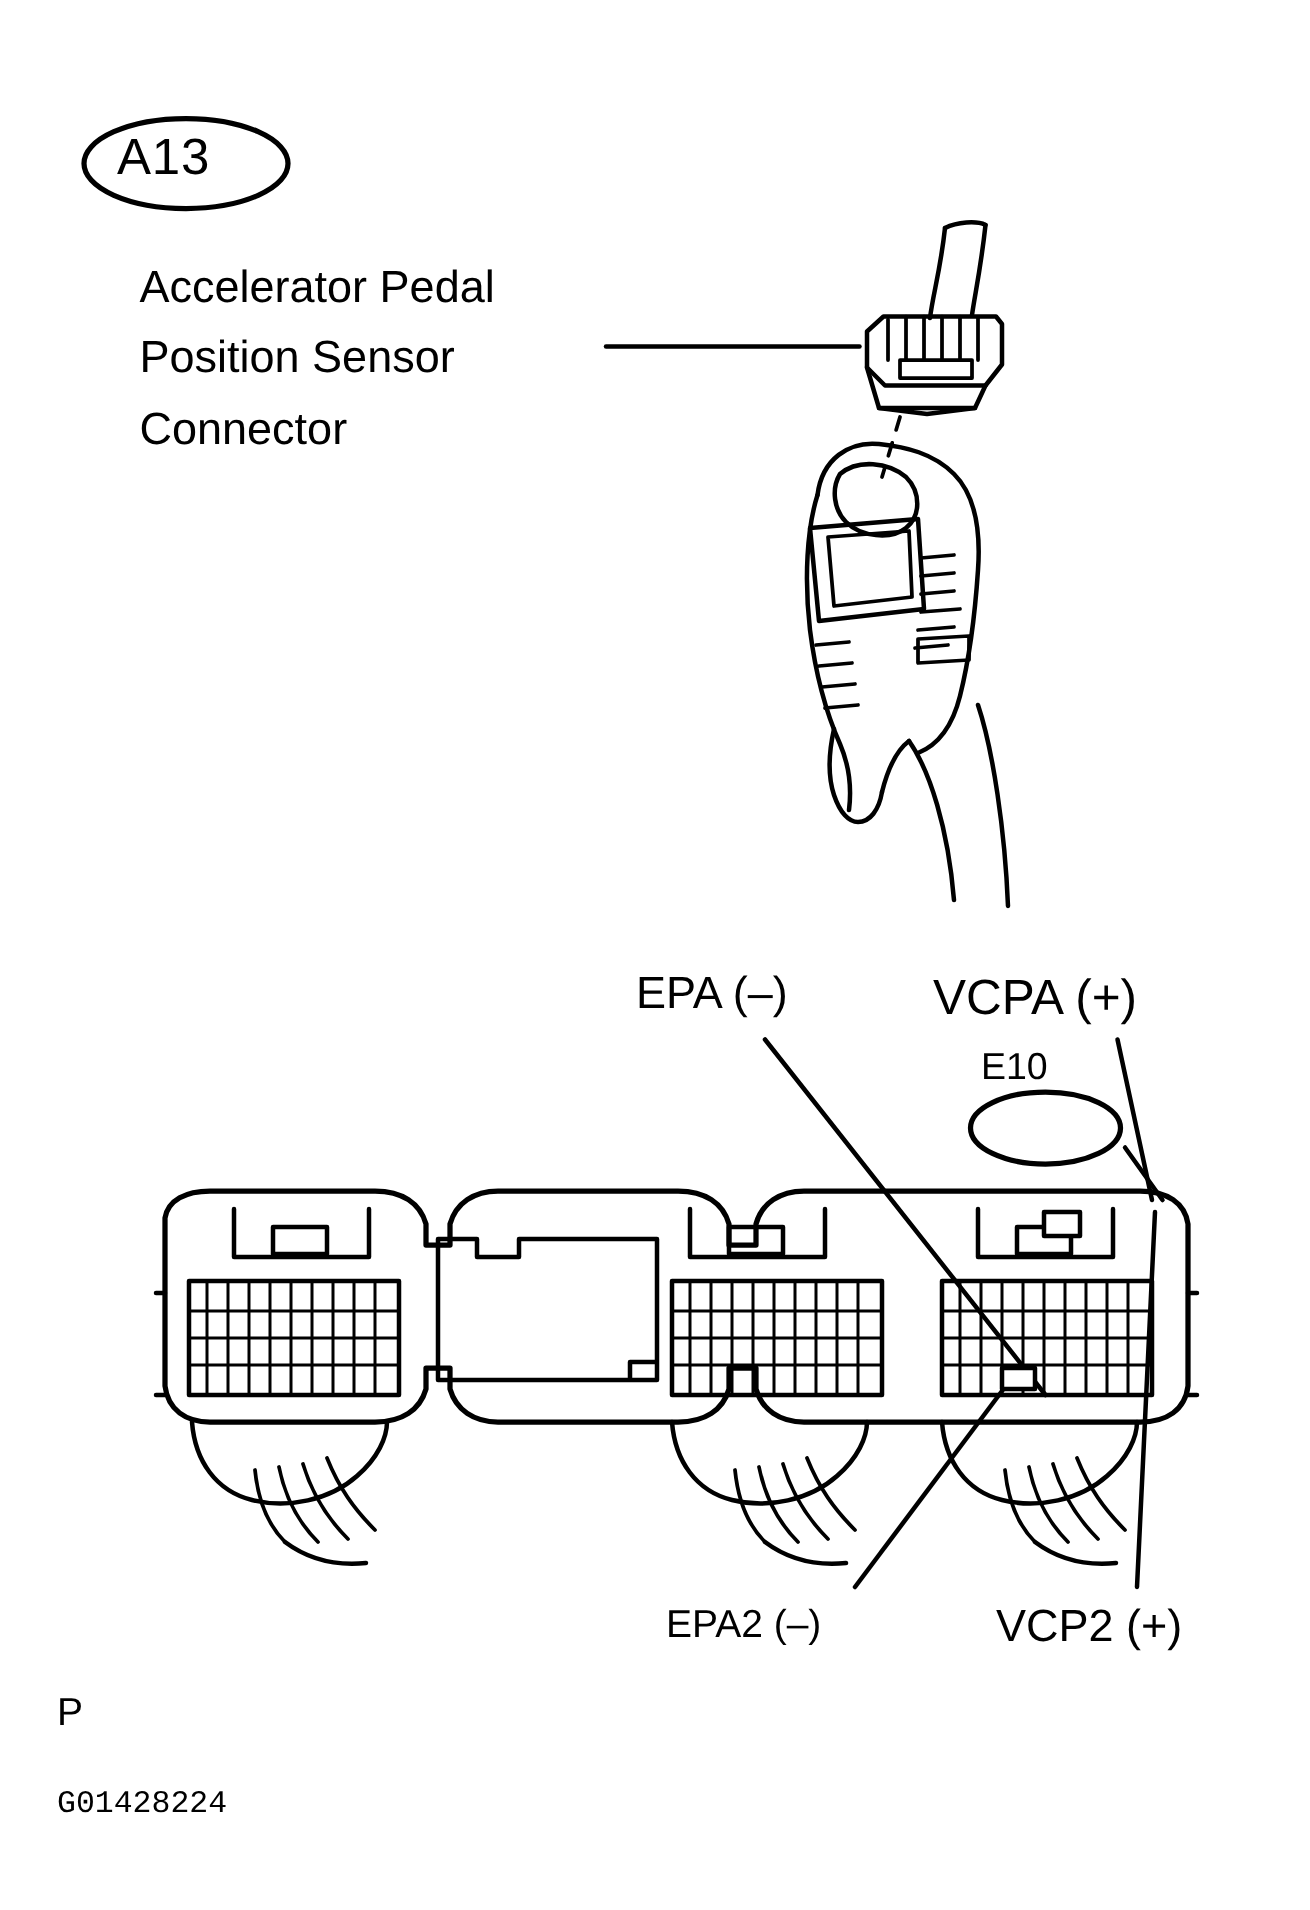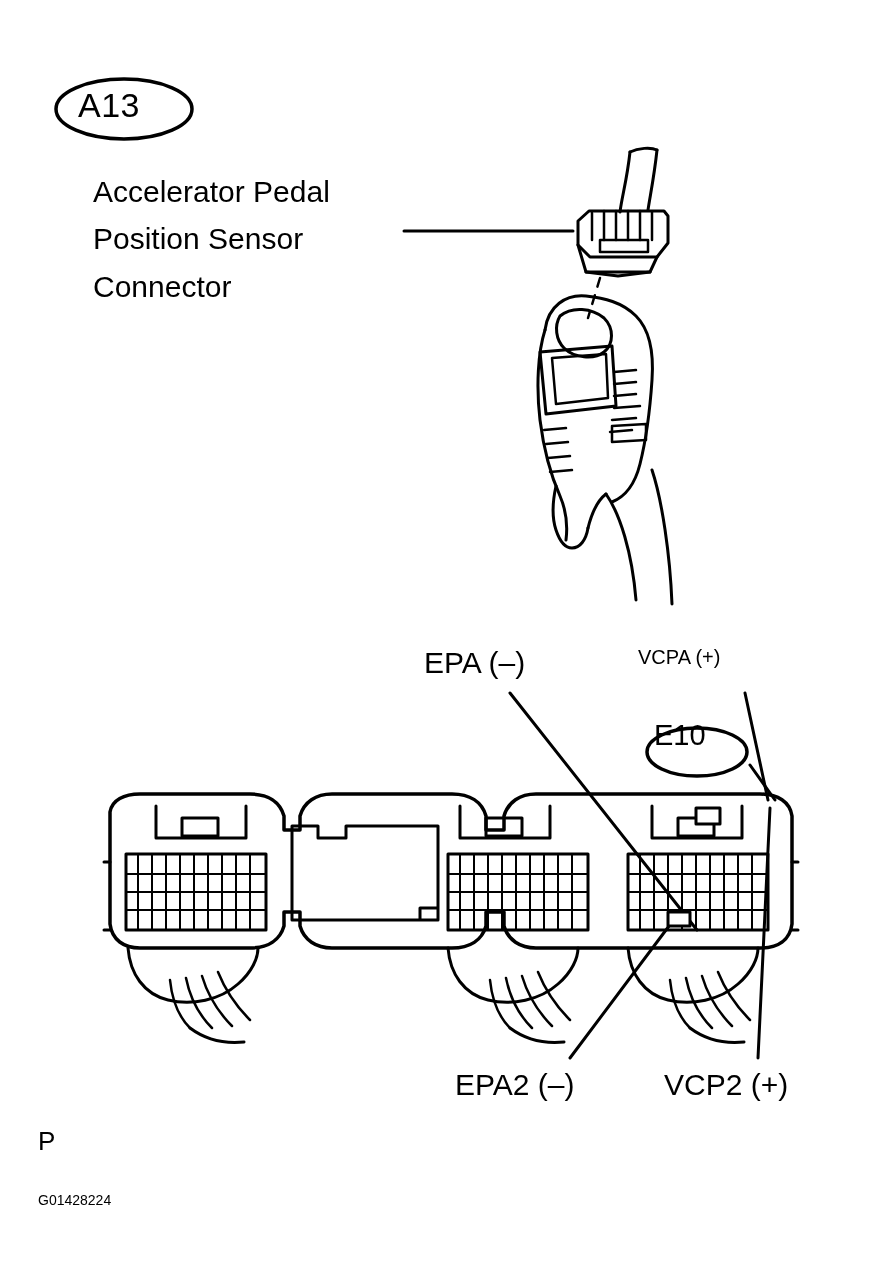--- a/index.html
+++ b/index.html
@@ -31,60 +31,61 @@
     line-height: 1.15;
   }
   .callout-a13 {
     left: 78px;
     top: 86px;
     font-size: 34px;
     letter-spacing: 0.5px;
   }
   .callout-e10 {
     left: 654px;
-    top: 719px;
-    font-size: 29px;
+    top: 697px;
+    font-size: 25px;
   }
   .label-main {
     left: 57px;
     top: 168px;
     font-size: 30px;
     line-height: 1.58;
     margin-left: 36px;
   }
   .label-epa {
     left: 424px;
     top: 646px;
     font-size: 30px;
   }
   .label-vcpa {
-    left: 638px;
+    left: 622px;
     top: 646px;
-    font-size: 20px;
+    font-size: 33px;
   }
   .label-epa2 {
-    left: 455px;
+    left: 444px;
     top: 1068px;
-    font-size: 30px;
+    font-size: 26px;
   }
   .label-vcp2 {
     left: 664px;
     top: 1068px;
     font-size: 30px;
     text-align: right;
   }
   .label-p {
     left: 38px;
     top: 1127px;
     font-size: 26px;
   }
   .label-code {
     left: 38px;
     top: 1192px;
-    font-size: 14px;
+    font-size: 21px;
+    font-family: Liberation Mono, monospace;
   }
 </style>
 </head>
 <body>
 
 <div id="page">
 
   <svg class="svg-layer" viewBox="0 0 873 1273">
     <g fill="none" stroke="#000000" stroke-width="3" stroke-linecap="round" stroke-linejoin="round">
 

